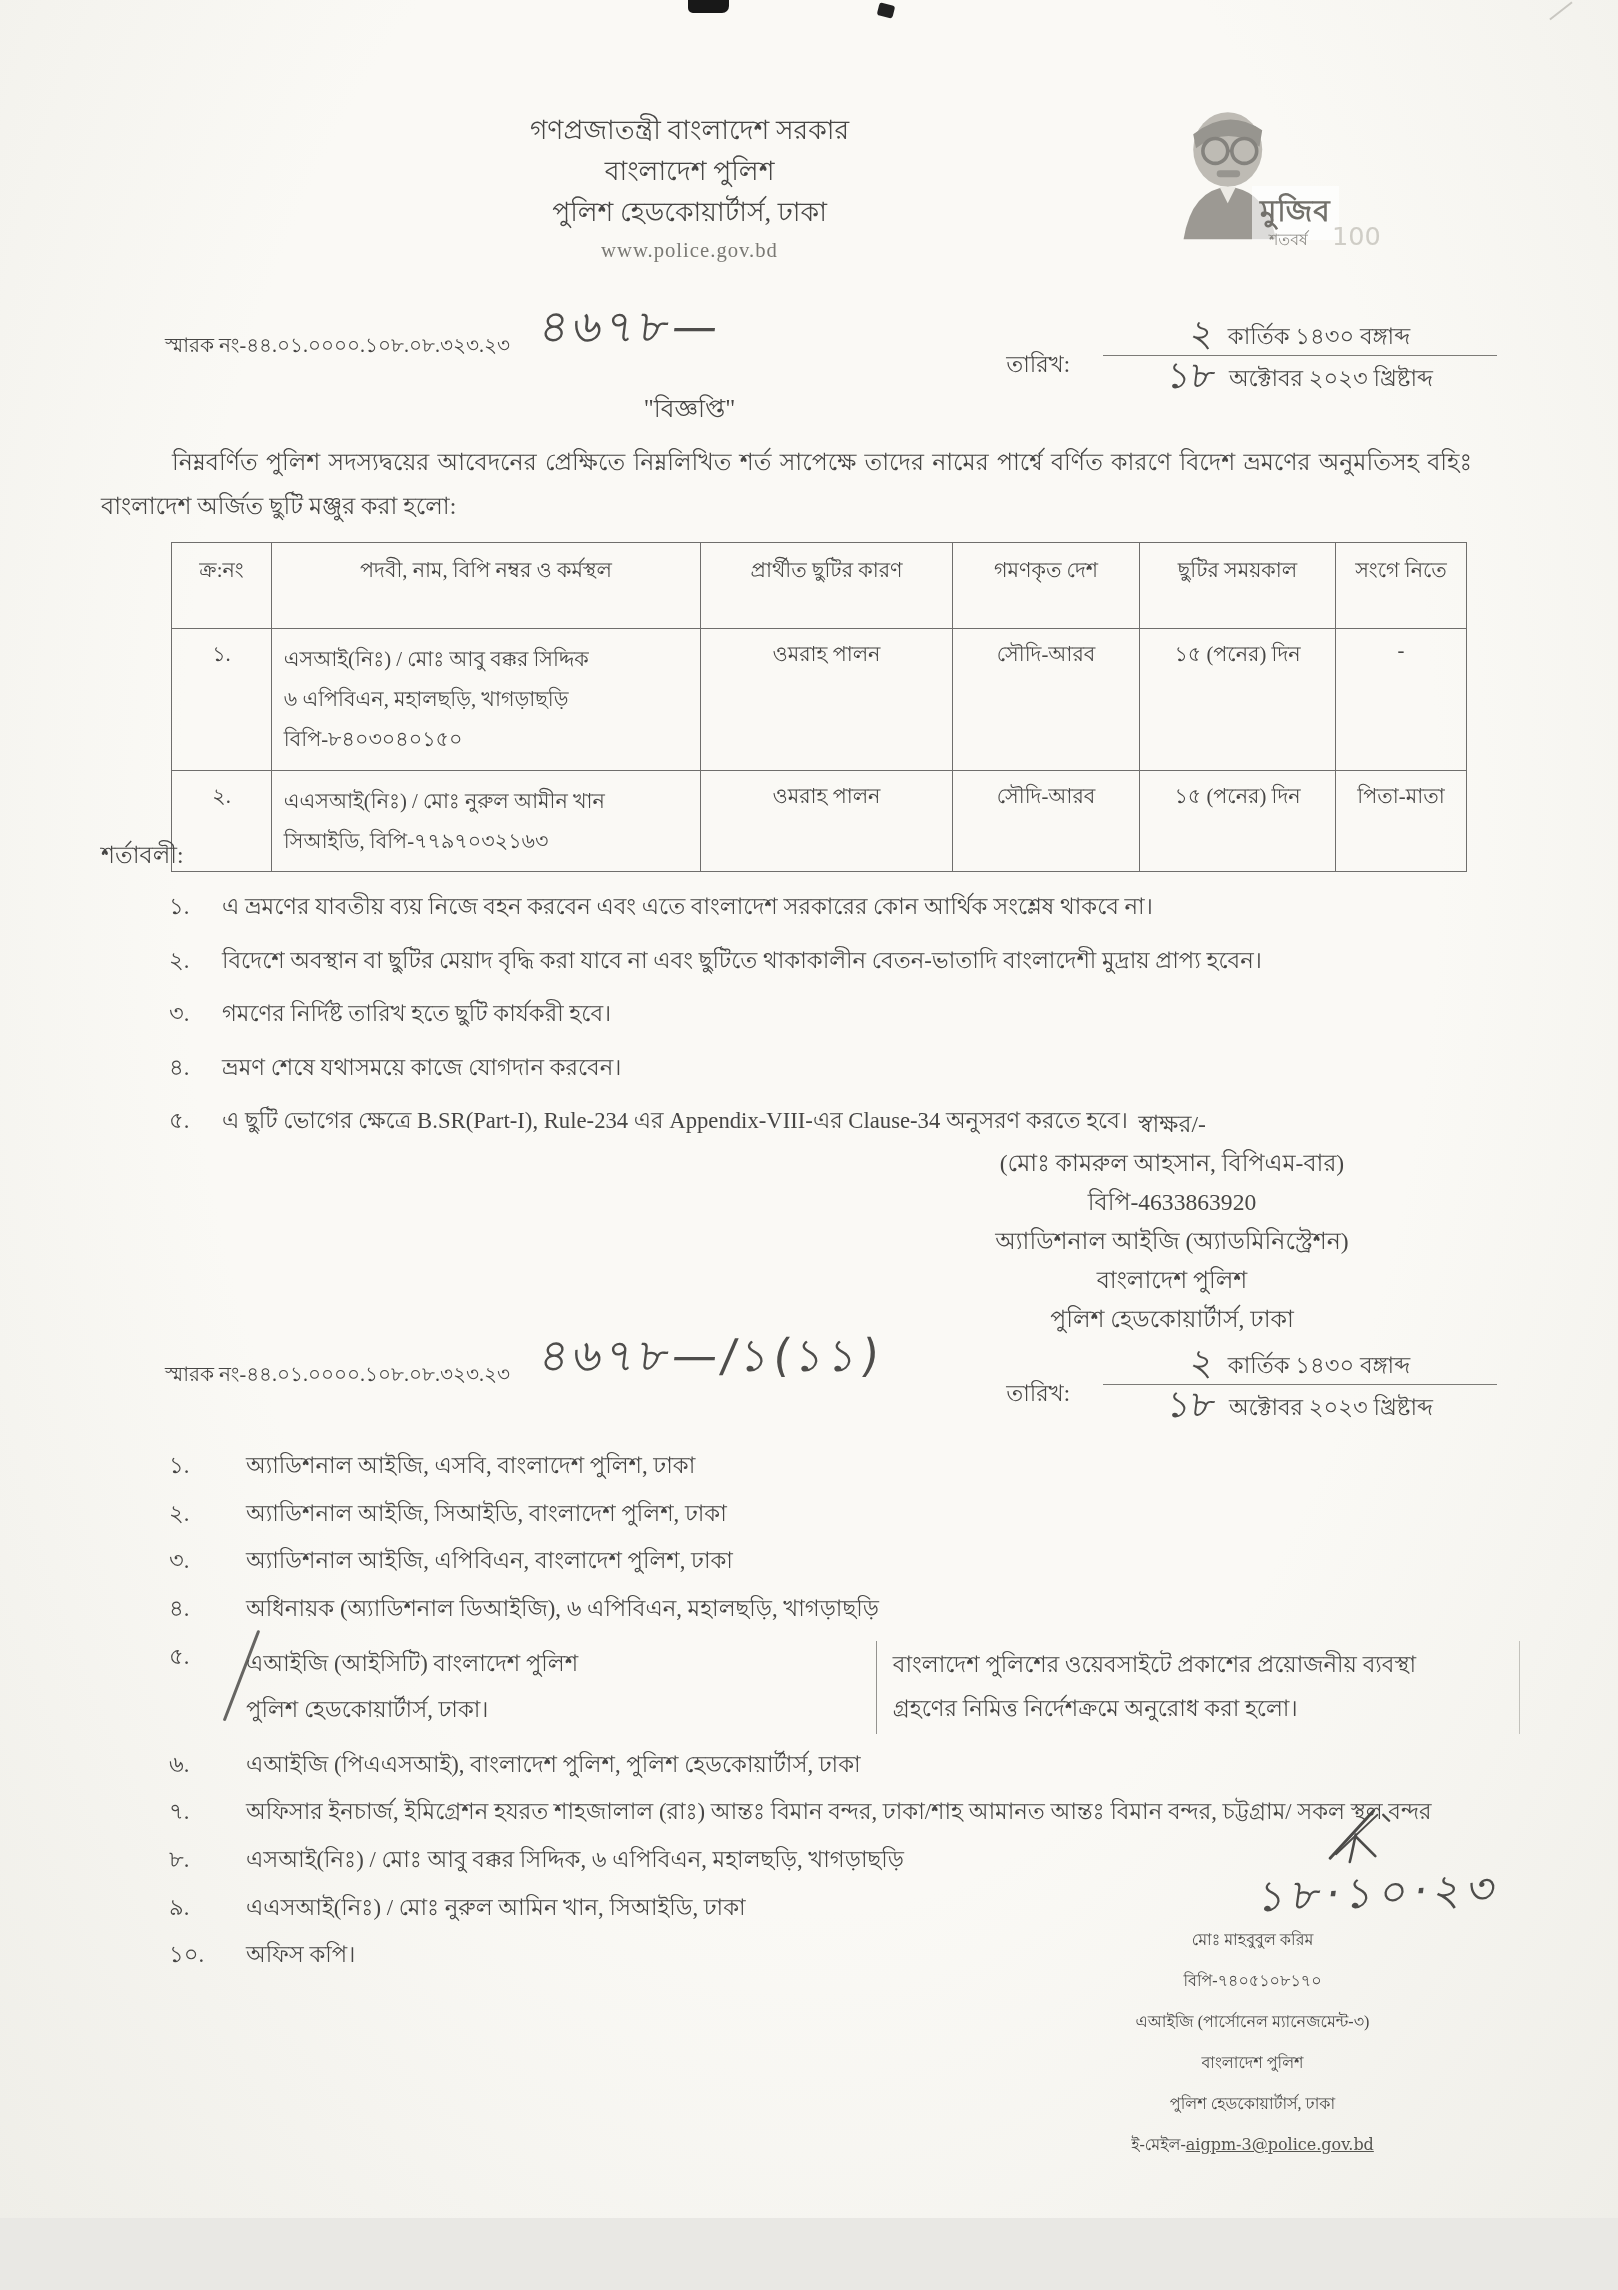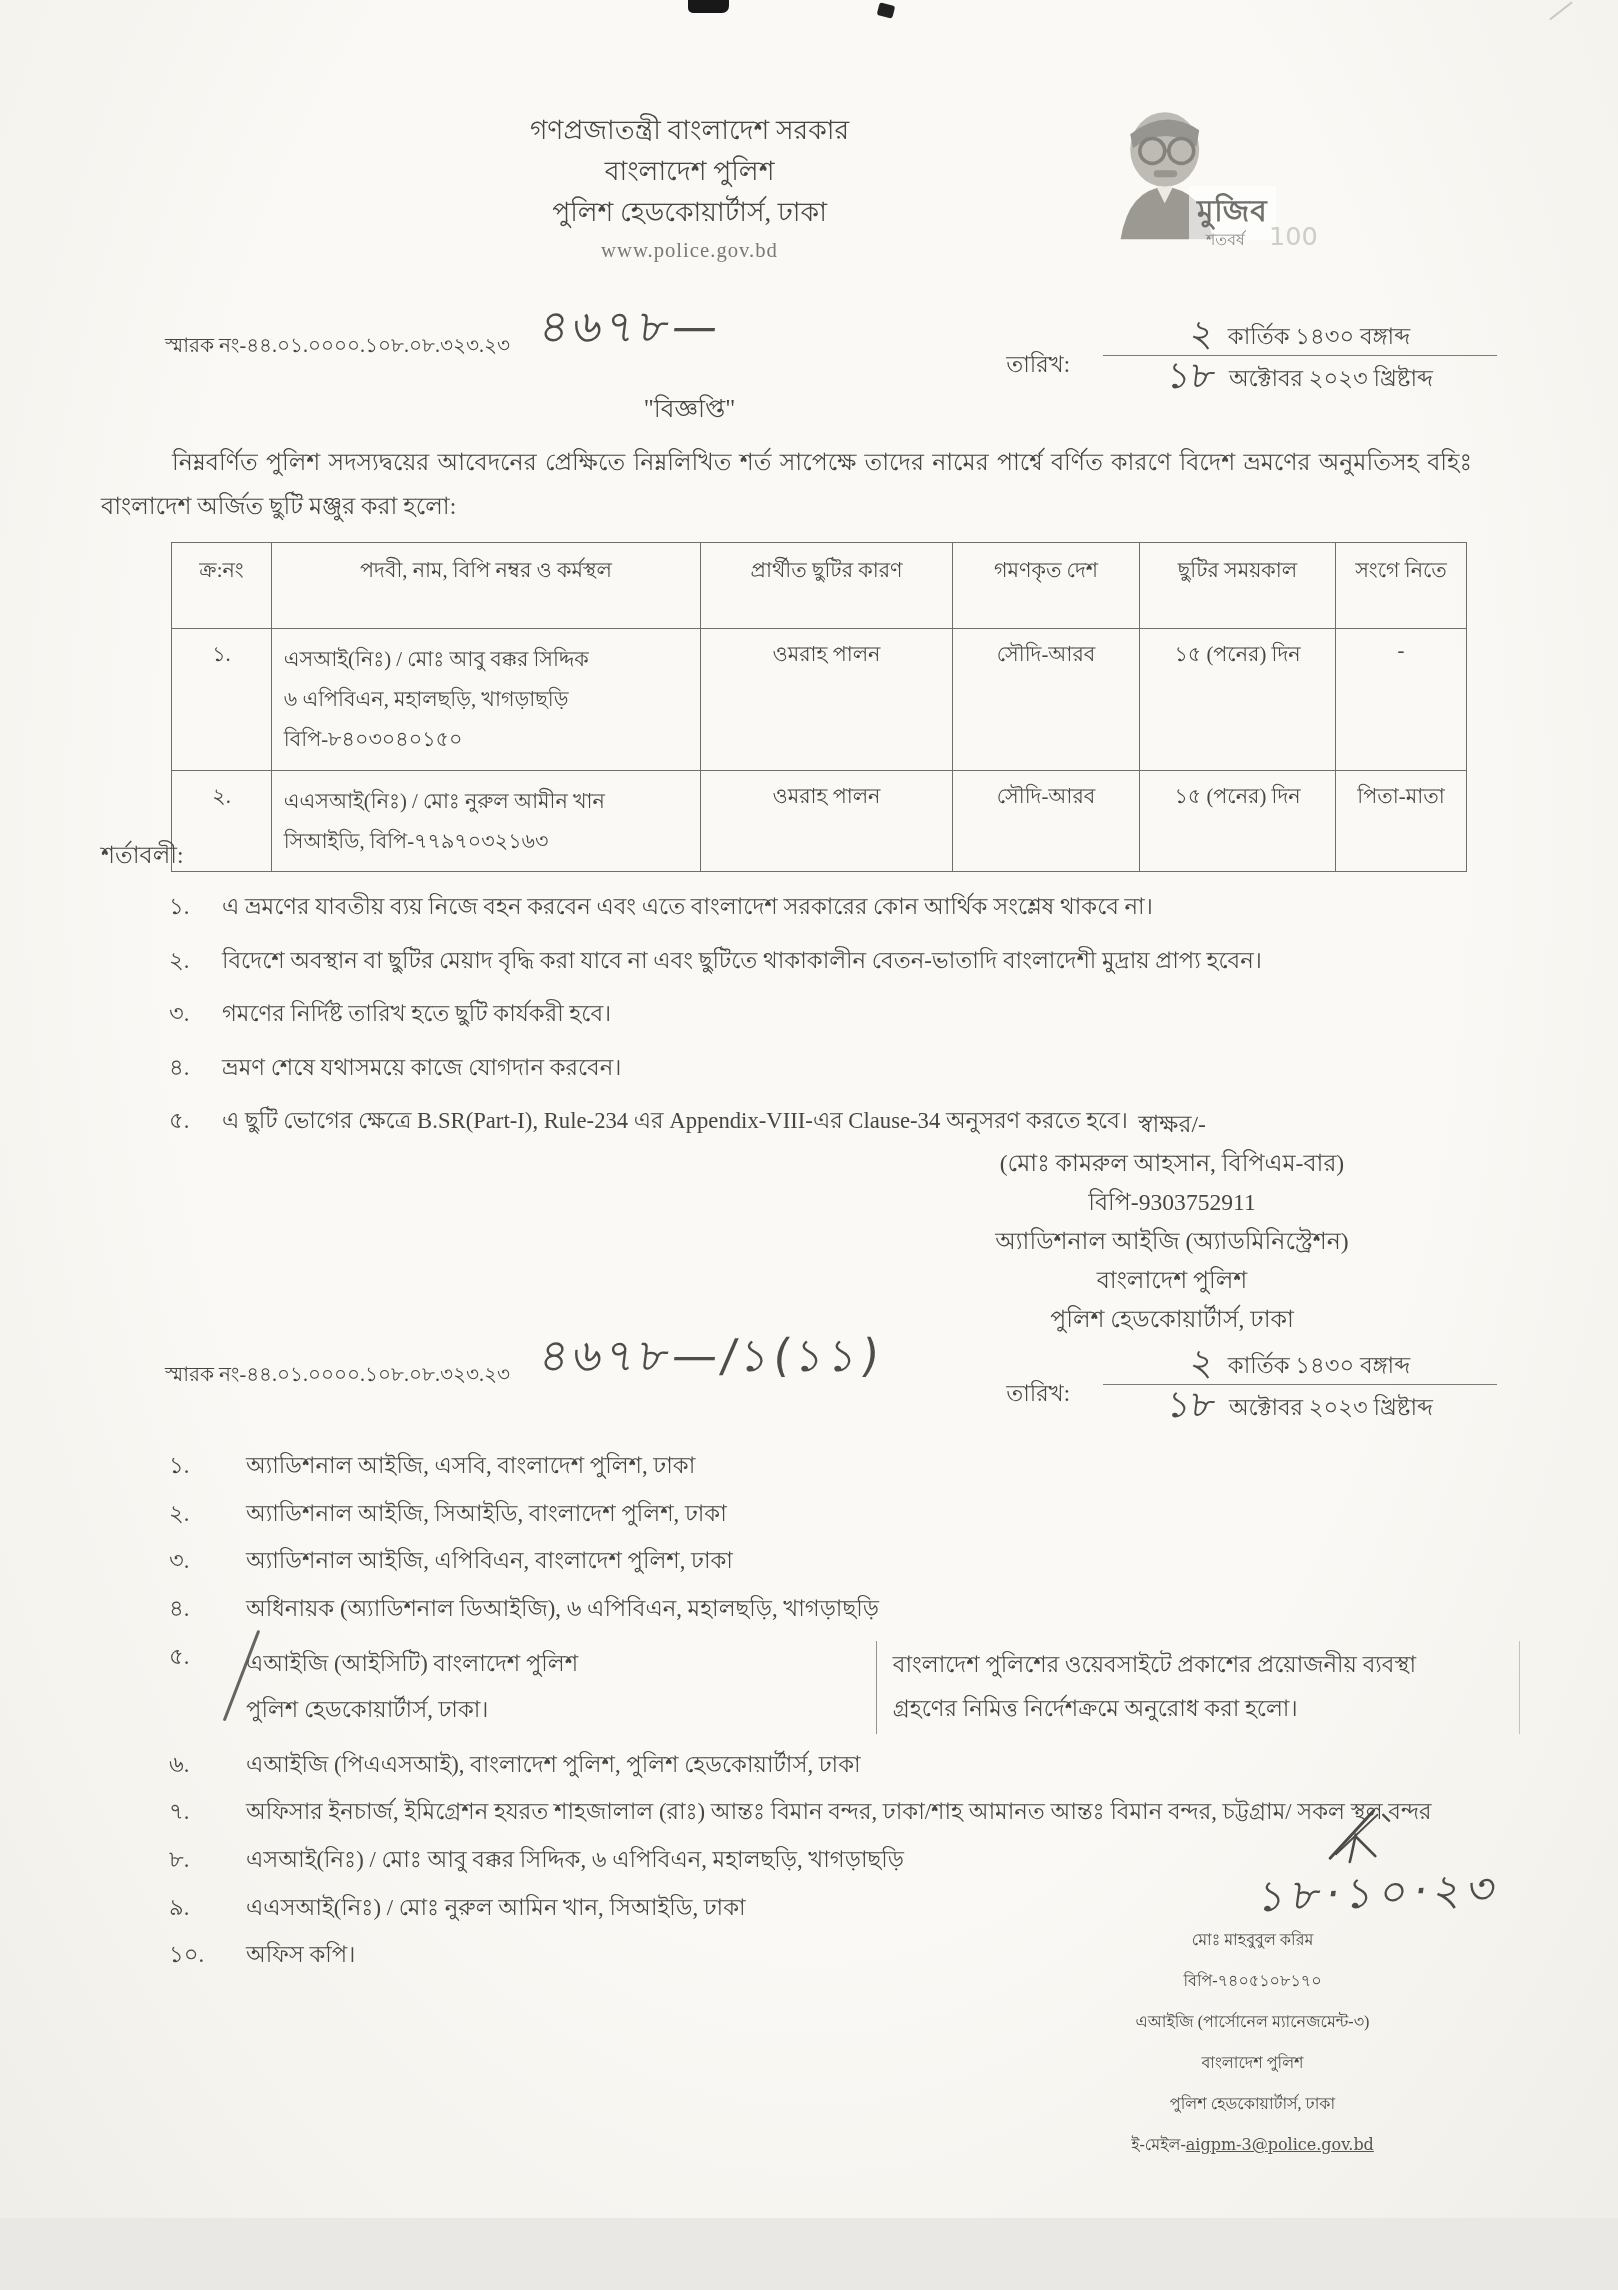--- a/index.html
+++ b/index.html
@@ -24,21 +24,21 @@
   .mark1{left:688px;top:0;width:41px;height:12.8px;background:#181818;border-radius:0 0 6.9px 4.9px;}
   .mark2{left:878px;top:3.9px;width:15.8px;height:12.8px;background:#222;transform:rotate(14deg);border-radius:3px;}
   .mark3{left:1547px;top:9.9px;width:27.6px;height:2px;background:#c9c7c1;transform:rotate(-38deg);}
 
   
   .doc-header{position:absolute;left:266px;top:110px;width:847px;text-align:center;}
   .doc-header .h-line{display:block;font-size:26.6px;line-height:41px;color:var(--ink);}
   .doc-header .h-url{display:block;font-size:20.7px;line-height:35px;color:#7a7974;letter-spacing:1px;}
 
   
-  .logo{position:absolute;left:1104px;top:99px;width:177px;height:165px;}
+  .logo{position:absolute;left:1167px;top:99px;width:177px;height:165px;}
   .logo svg{position:absolute;left:0;top:0;opacity:.75;}
   .logo .logo-title{
     position:absolute;left:85px;top:87px;font-size:29.6px;font-weight:bold;color:#72706b;
     background:rgba(255,255,255,.65);padding:2px 7.9px;letter-spacing:1px;
   }
   .logo .logo-sub{position:absolute;left:102px;top:128px;font-size:15.8px;color:#8a8883;}
   .logo .logo-100{position:absolute;left:165px;top:122px;font-size:25.6px;color:#cfcdc6;font-family:"DejaVu Sans",sans-serif;}
 
   
   .memo-row{position:absolute;left:165px;width:1332px;display:flex;justify-content:space-between;align-items:flex-start;}
@@ -226,21 +226,21 @@
     </div>
     <div class="cond">
       <span class="cond-num">৫.</span>
       <span class="cond-text">এ ছুটি ভোগের ক্ষেত্রে B.SR(Part-I), Rule-234 এর Appendix-VIII-এর Clause-34 অনুসরণ করতে হবে।</span>
     </div>
   </div>
 
   <div class="sig1">
     <span class="s-line">স্বাক্ষর/-</span>
     <span class="s-line">(মোঃ কামরুল আহসান, বিপিএম-বার)</span>
-    <span class="s-line">বিপি-9303752911</span>
+    <span class="s-line">বিপি-4633863920</span>
     <span class="s-line">অ্যাডিশনাল আইজি (অ্যাডমিনিস্ট্রেশন)</span>
     <span class="s-line">বাংলাদেশ পুলিশ</span>
     <span class="s-line">পুলিশ হেডকোয়ার্টার্স, ঢাকা</span>
   </div>
 
   <div class="memo-row memo2">
     <div class="memo-left">
       <span class="memo-label">স্মারক নং-৪৪.০১.০০০০.১০৮.০৮.৩২৩.২৩</span>
       <span class="hw memo-hw">৪৬৭৮—/১(১১)</span>
     </div>

